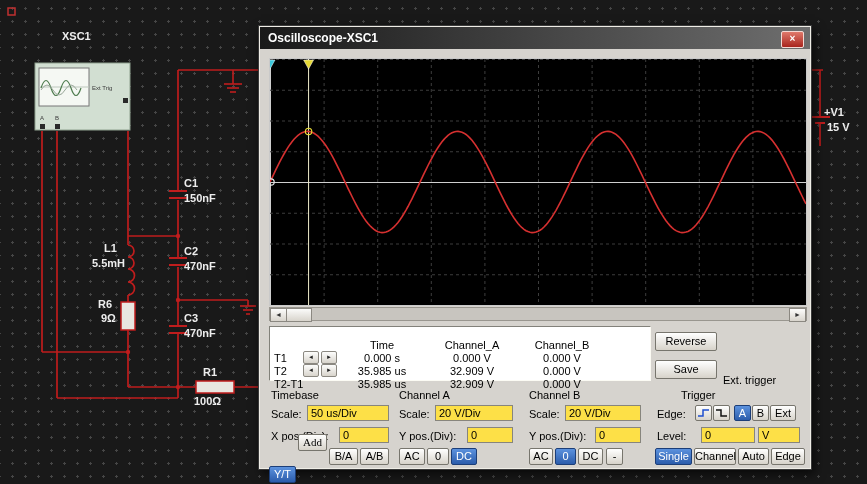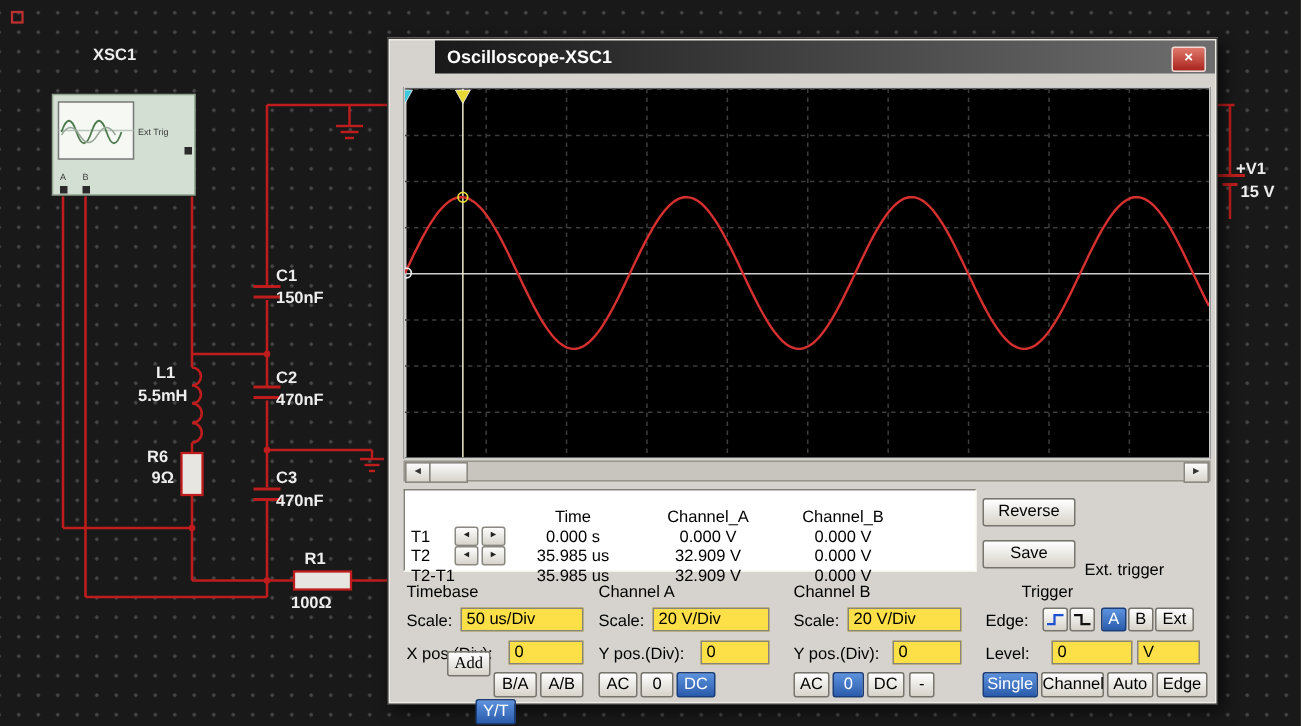--- a/index.html
+++ b/index.html
@@ -18,21 +18,21 @@
   .window{
     position:absolute;left:258px;top:25px;width:554px;height:445px;
     background:#d6d3ce;border:1px solid #3a3a3a;
     box-shadow:3px 4px 10px rgba(0,0,0,.65), inset 0 0 0 1px #efede6;
     z-index:5;box-sizing:border-box;
   }
   .titlebar{
     position:absolute;left:1px;top:1px;right:1px;height:22px;
     background:linear-gradient(90deg,#191919,#6e6e6e);
     color:#fff;font:bold 12px "Liberation Sans",sans-serif;
-    line-height:22px;padding-left:8px;box-sizing:border-box;margin-left:30px;
+    line-height:22px;padding-left:8px;box-sizing:border-box;
   }
   .closebtn{
     position:absolute;right:6px;top:4px;width:21px;height:15px;
     background:linear-gradient(#e0796b,#a8241d);
     border:1px solid #f4d9d4;border-radius:2px;
     color:#fff;font:bold 10px "Liberation Sans",sans-serif;
     text-align:center;line-height:13px;cursor:default;
   }
   .display{
     position:absolute;left:10px;top:32px;width:536px;height:246px;
@@ -268,21 +268,21 @@
 
     <div class="btn bigbtn" style="left:396px;top:306px;width:62px;">Reverse</div>
     <div class="btn bigbtn" style="left:396px;top:334px;width:62px;">Save</div>
     <div class="lbl" style="left:464px;top:348px;">Ext. trigger</div>
 
     <div class="lbl" style="left:12px;top:363px;">Timebase</div>
     <div class="lbl" style="left:12px;top:382px;">Scale:</div>
     <input class="field" style="left: 48px; top: 379px; width: 82px;" readonly="" value="50 us/Div">
     <div class="lbl" style="left:12px;top:404px;">X pos.(Div):</div>
     <input class="field" style="left: 80px; top: 401px; width: 50px;" readonly="" value="0">
-    <div class="btn sel" style="left:10px;top:440px;width:27px;margin-left:48px;">Y/T</div>
+    <div class="btn sel" style="left:10px;top:440px;width:27px;">Y/T</div>
     <div class="btn" style="left:39px;top:408px;width:29px;font-family:Liberation Serif, serif;">Add</div>
     <div class="btn" style="left:70px;top:422px;width:29px;">B/A</div>
     <div class="btn" style="left:101px;top:422px;width:29px;">A/B</div>
 
     <div class="lbl" style="left:140px;top:363px;">Channel A</div>
     <div class="lbl" style="left:140px;top:382px;">Scale:</div>
     <input class="field" style="left: 176px; top: 379px; width: 78px;" readonly="" value="20 V/Div">
     <div class="lbl" style="left:140px;top:404px;">Y pos.(Div):</div>
     <input class="field" style="left: 208px; top: 401px; width: 46px;" readonly="" value="0">
     <div class="btn" style="left:140px;top:422px;width:26px;">AC</div>

